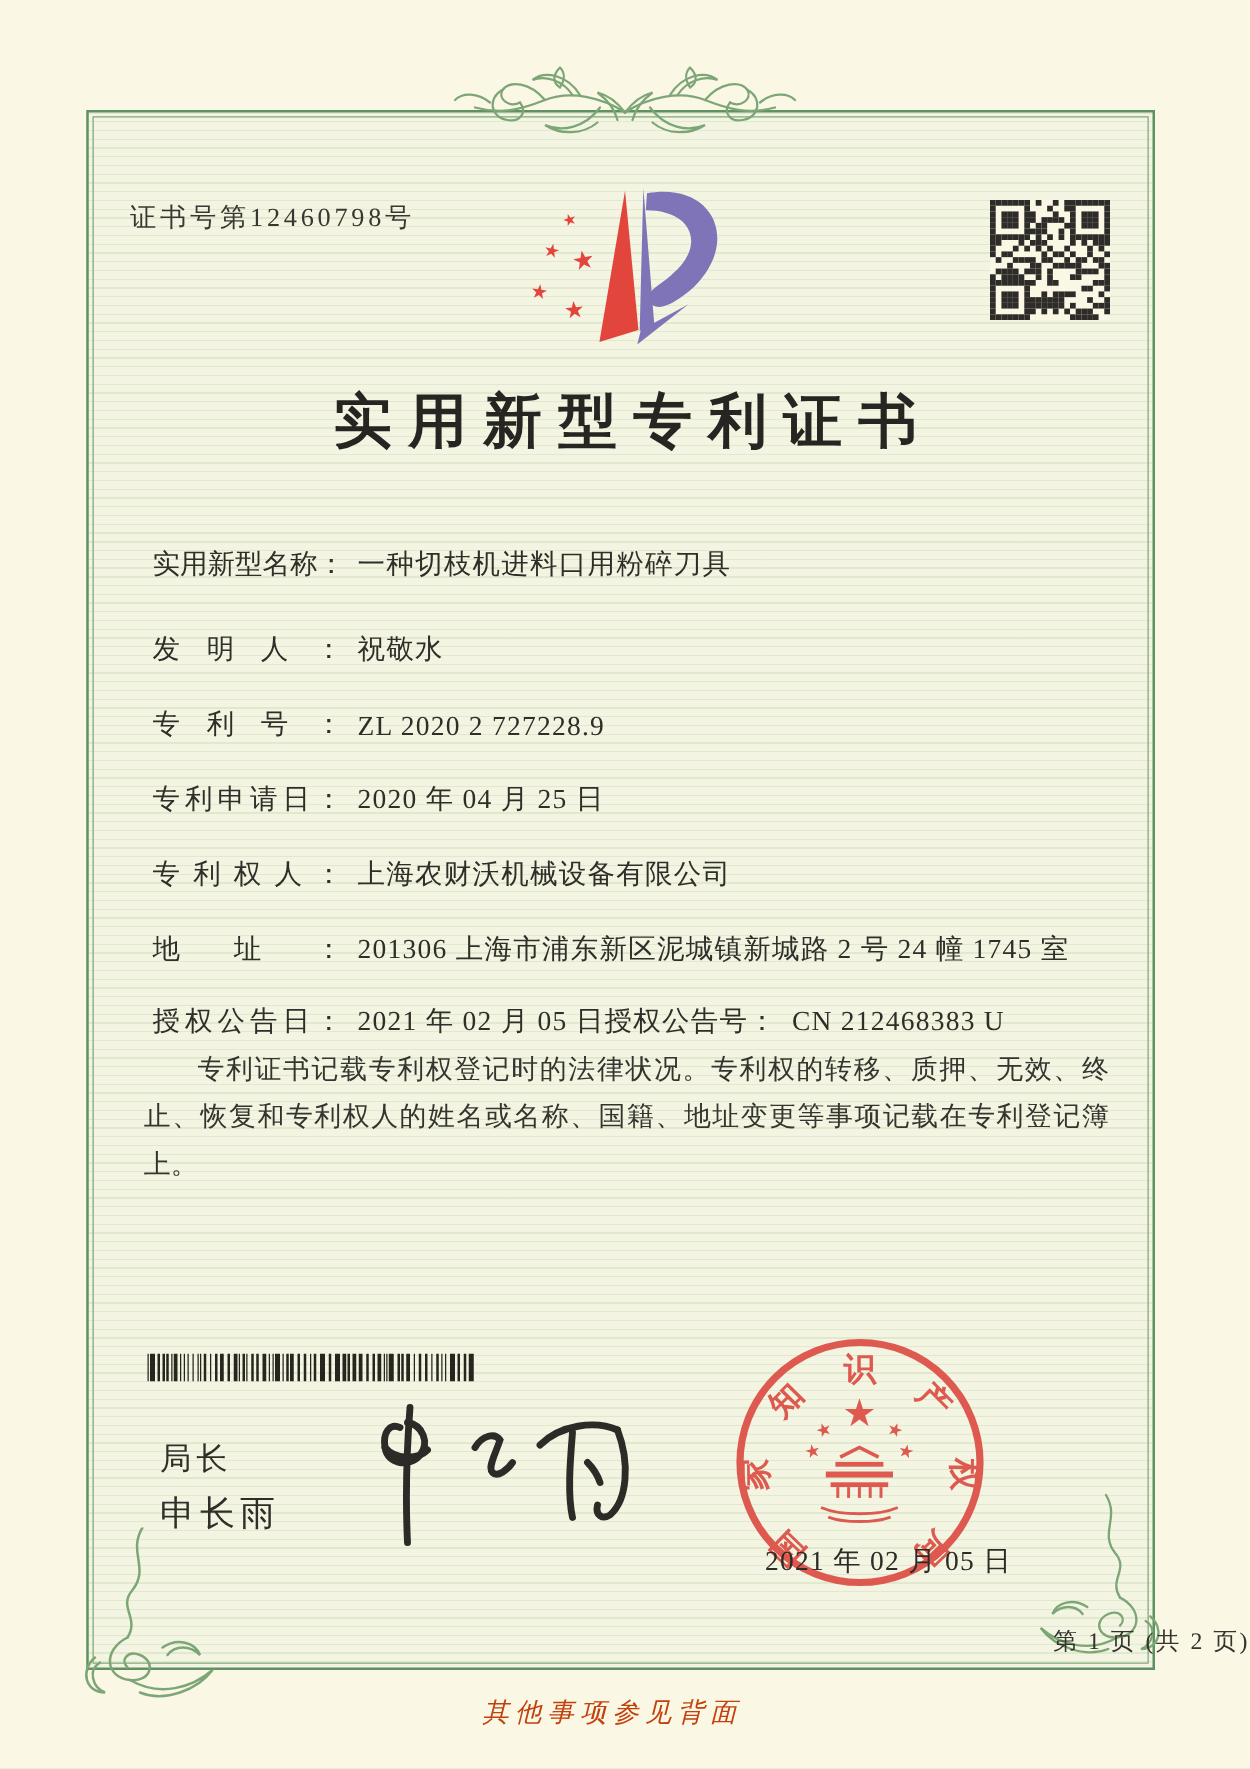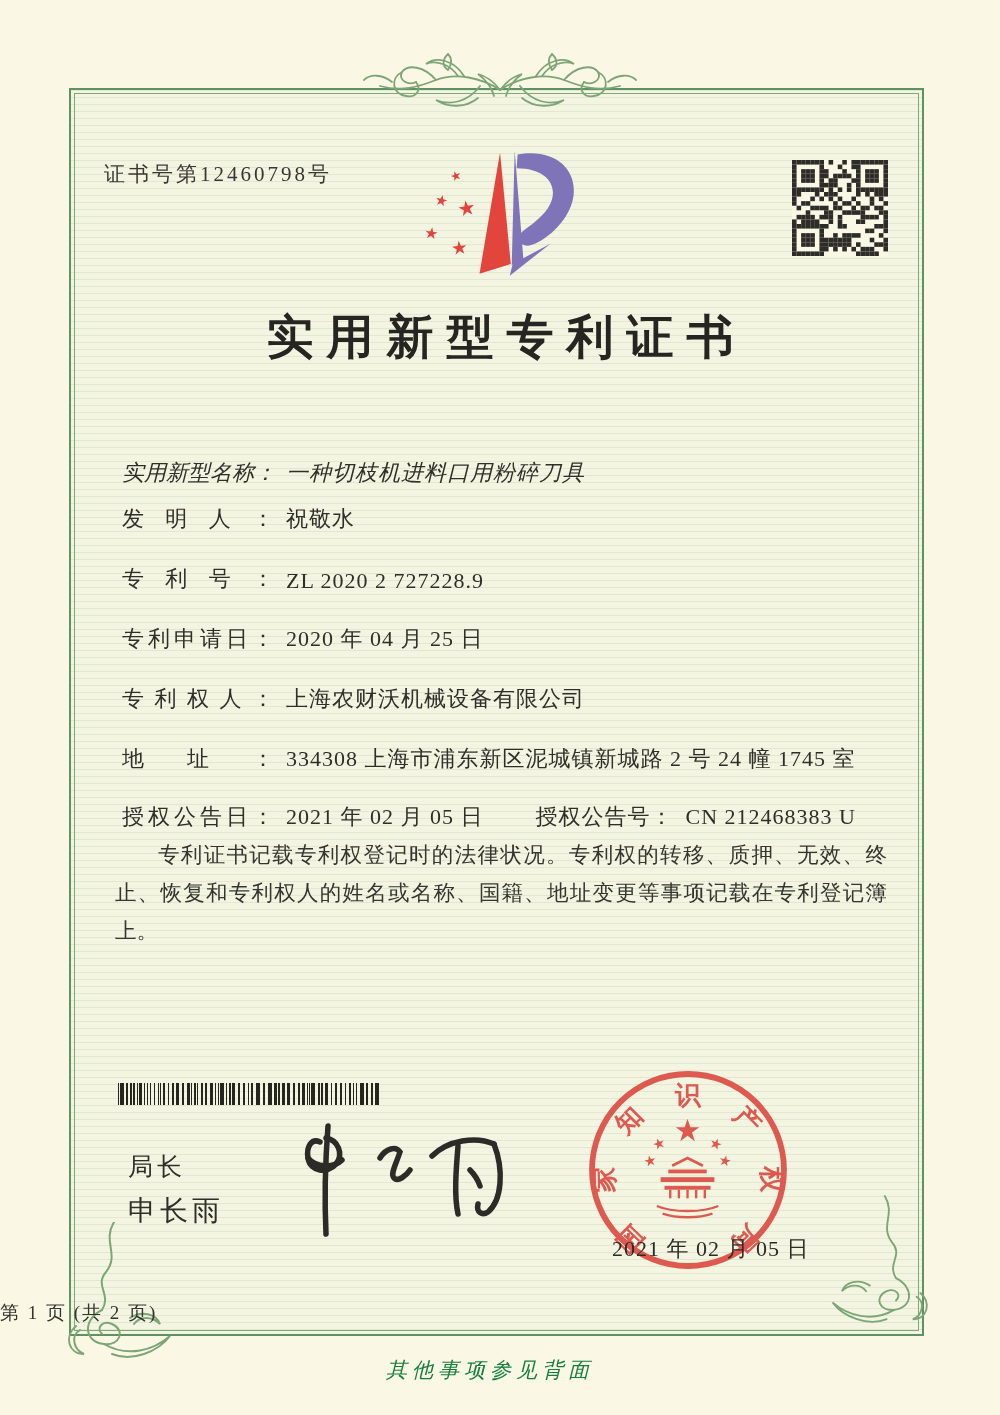--- a/index.html
+++ b/index.html
@@ -46,21 +46,21 @@
   }
   
   .fields{position:absolute;left:122px;top:430px;width:780px;font-size:22px;}
   .frow{position:absolute;left:0;white-space:nowrap;}
   .flabel{
     display:inline-block;width:152px;
     text-align:justify;text-align-last:justify;
     vertical-align:bottom;
   }
   .fvalue{padding-left:12px;letter-spacing:1px;}
-  .fpair2{margin-left:52px;}
+  .fpair2{}
   .fpair2 .flabel2{letter-spacing:1px;}
   
   .body-text{
     position:absolute;left:115px;top:836px;width:772px;
     font-size:21.5px;line-height:38px;text-align:justify;
     color:#35342e;
   }
   .body-text p{margin:0;text-indent:2em;}
   
   .barcode{position:absolute;left:118px;top:1083px;width:266px;height:22px;}
@@ -72,26 +72,26 @@
   .seal-char{
     font-size:27px;font-weight:bold;fill:#dc4a41;
     font-family:"Liberation Serif","DejaVu Serif",serif;
     text-anchor:middle;
   }
   .seal-date{
     position:absolute;left:612px;top:1234px;
     font-size:22px;color:#2c2b26;letter-spacing:1px;z-index:5;
   }
   .page-info{
-    position:absolute;left:0;top:1300px;width:100%;text-align:left;
+    position:absolute;left:0;top:1300px;width:100%;text-align:right;
     font-size:19px;color:#34332d;letter-spacing:2px;
   }
   .back-note{
     position:absolute;left:386px;top:1356px;
-    font-size:21px;letter-spacing:5px;color:#15803d;
+    font-size:21px;letter-spacing:5px;color:#c2410c;
     font-style:italic;
   }
   .green-stroke{stroke:#7da677;fill:none;stroke-linecap:round;}
 </style>
 </head>
 <body>
 
 <div class="page">
 
   <div class="frame">
@@ -392,37 +392,37 @@
         <rect x="68.57142857142857" y="91.42857142857142" width="4.571428571428571" height="4.571428571428571"></rect>
         <rect x="73.14285714285714" y="91.42857142857142" width="4.571428571428571" height="4.571428571428571"></rect>
         <rect x="77.71428571428571" y="91.42857142857142" width="4.571428571428571" height="4.571428571428571"></rect>
         <rect x="82.28571428571428" y="91.42857142857142" width="4.571428571428571" height="4.571428571428571"></rect>
       </g>
   </svg>
 
   <div class="title">实用新型专利证书</div>
 
   <div class="fields">
-    <div class="frow" style="top:28px;font-style:italic;">
+    <div class="frow" style="top:6px;">
       <span class="flabel">实用新型名称：</span><span class="fvalue">一种切枝机进料口用粉碎刀具</span>
     </div>
     <div class="frow" style="top:74px;">
       <span class="flabel">发明人：</span><span class="fvalue">祝敬水</span>
     </div>
     <div class="frow" style="top:134px;">
       <span class="flabel">专利号：</span><span class="fvalue">ZL 2020 2 727228.9</span>
     </div>
     <div class="frow" style="top:194px;">
       <span class="flabel">专利申请日：</span><span class="fvalue">2020 年 04 月 25 日</span>
     </div>
     <div class="frow" style="top:254px;">
       <span class="flabel">专利权人：</span><span class="fvalue">上海农财沃机械设备有限公司</span>
     </div>
     <div class="frow" style="top:314px;">
-      <span class="flabel">地址：</span><span class="fvalue">334308 上海市浦东新区泥城镇新城路 2 号 24 幢 1745 室</span>
+      <span class="flabel">地址：</span><span class="fvalue">201306 上海市浦东新区泥城镇新城路 2 号 24 幢 1745 室</span>
     </div>
     <div class="frow" style="top:372px;">
       <span class="flabel">授权公告日：</span><span class="fvalue">2021 年 02 月 05 日</span><span class="fpair2"><span class="flabel2">授权公告号：</span><span class="fvalue">CN 212468383 U</span></span>
     </div>
   </div>
 
   <div class="body-text">
     <p>专利证书记载专利权登记时的法律状况。专利权的转移、质押、无效、终止、恢复和专利权人的姓名或名称、国籍、地址变更等事项记载在专利登记簿上。</p>
   </div>
 

